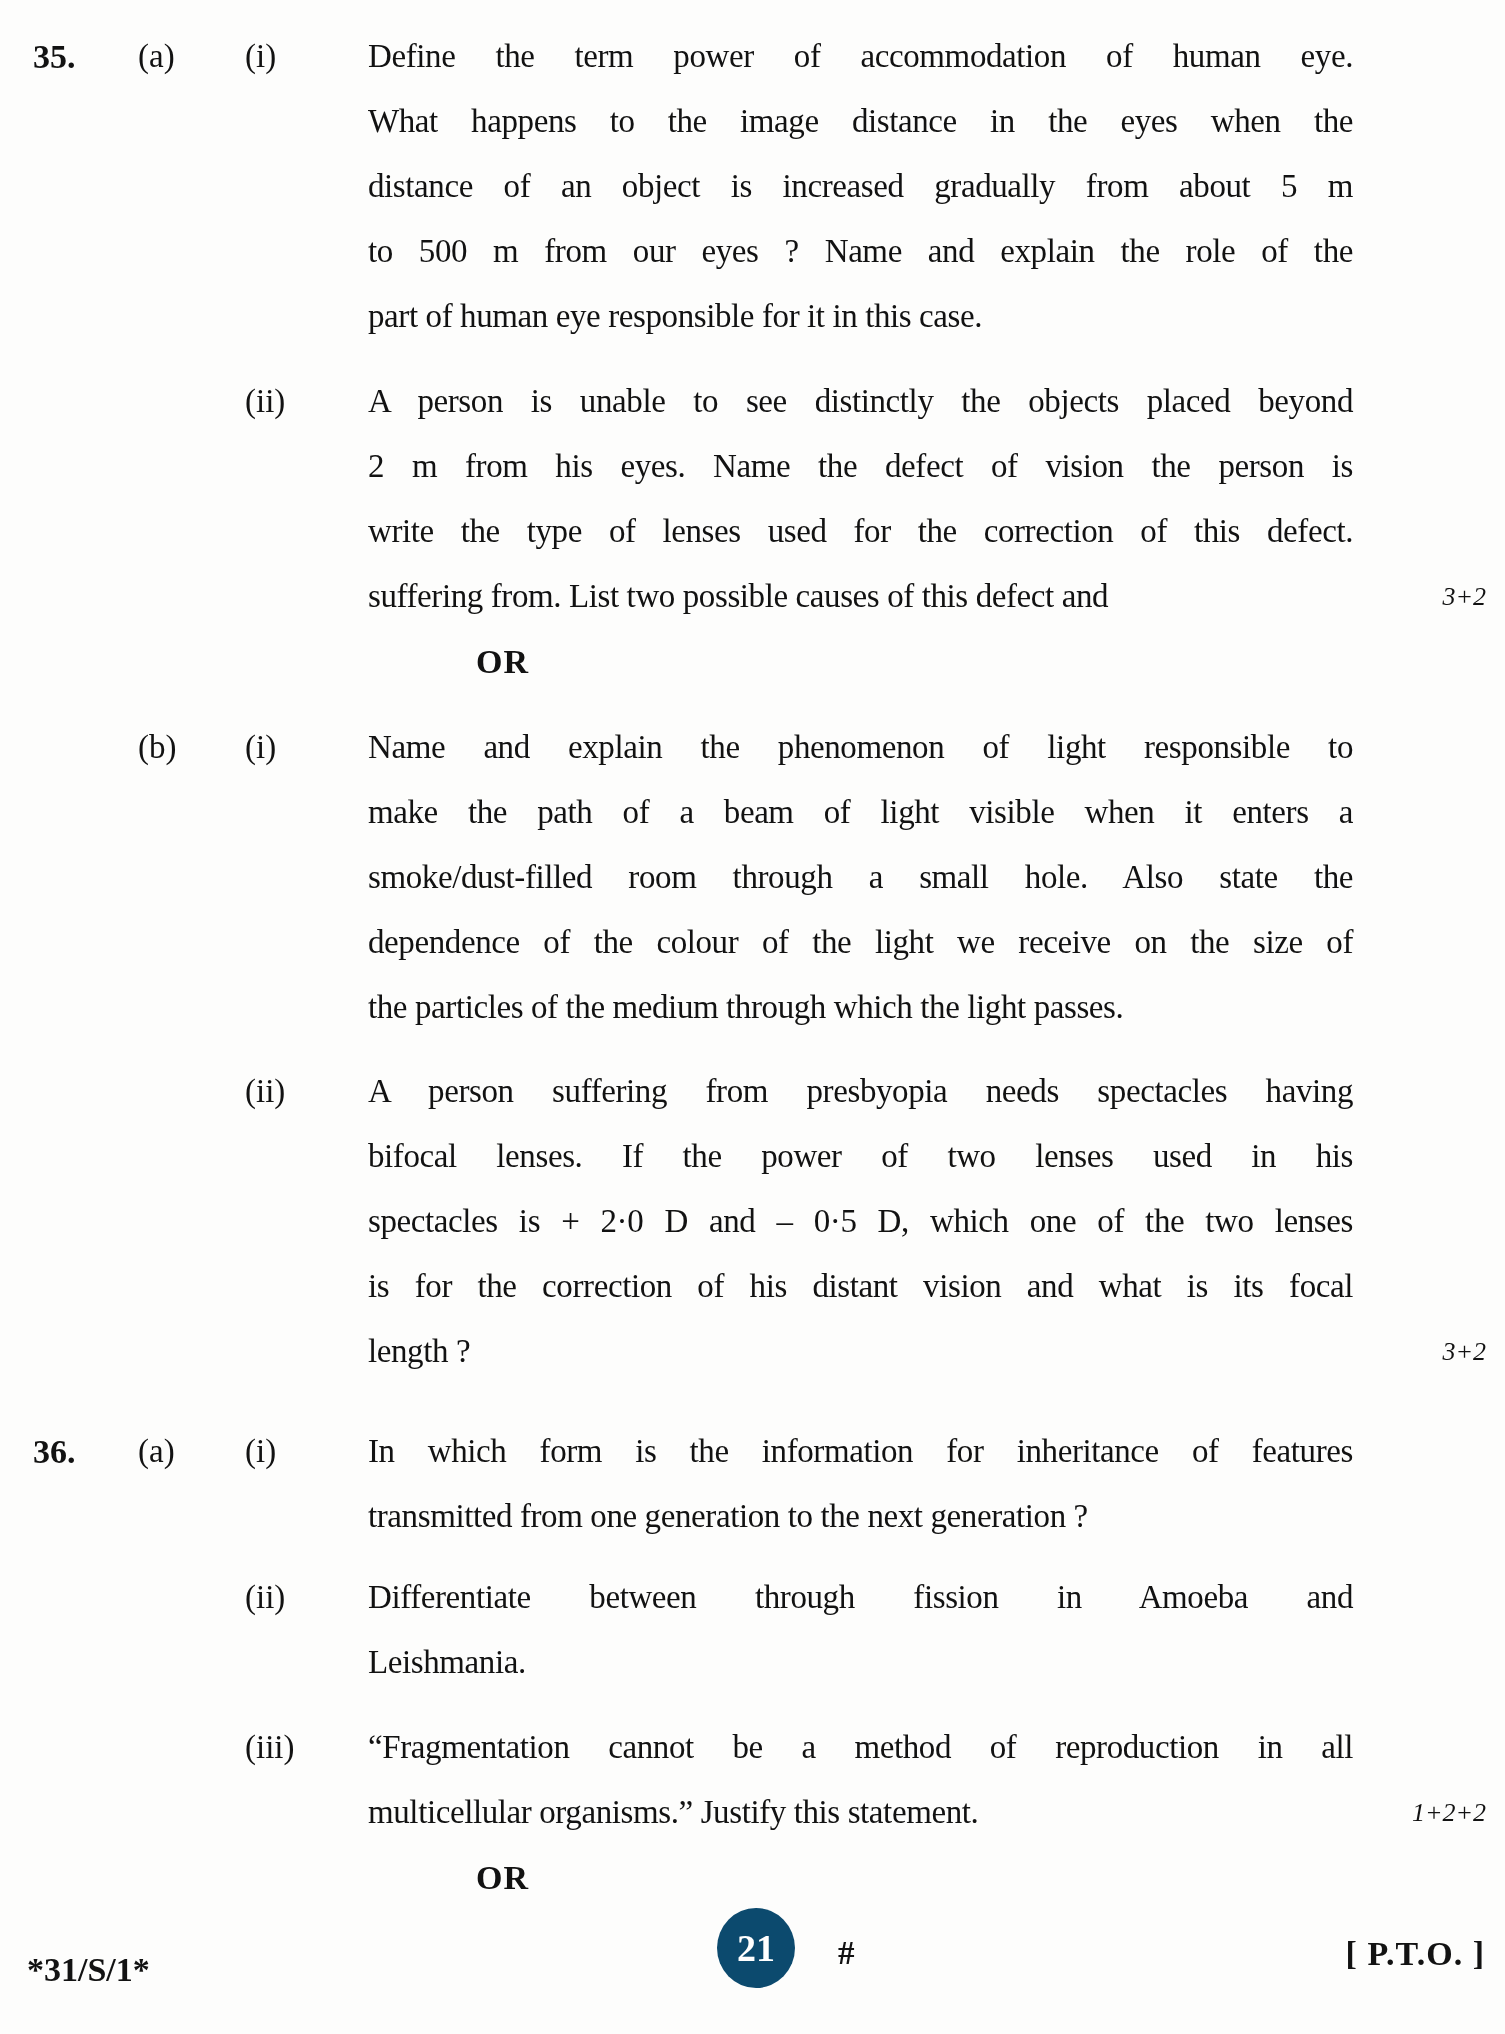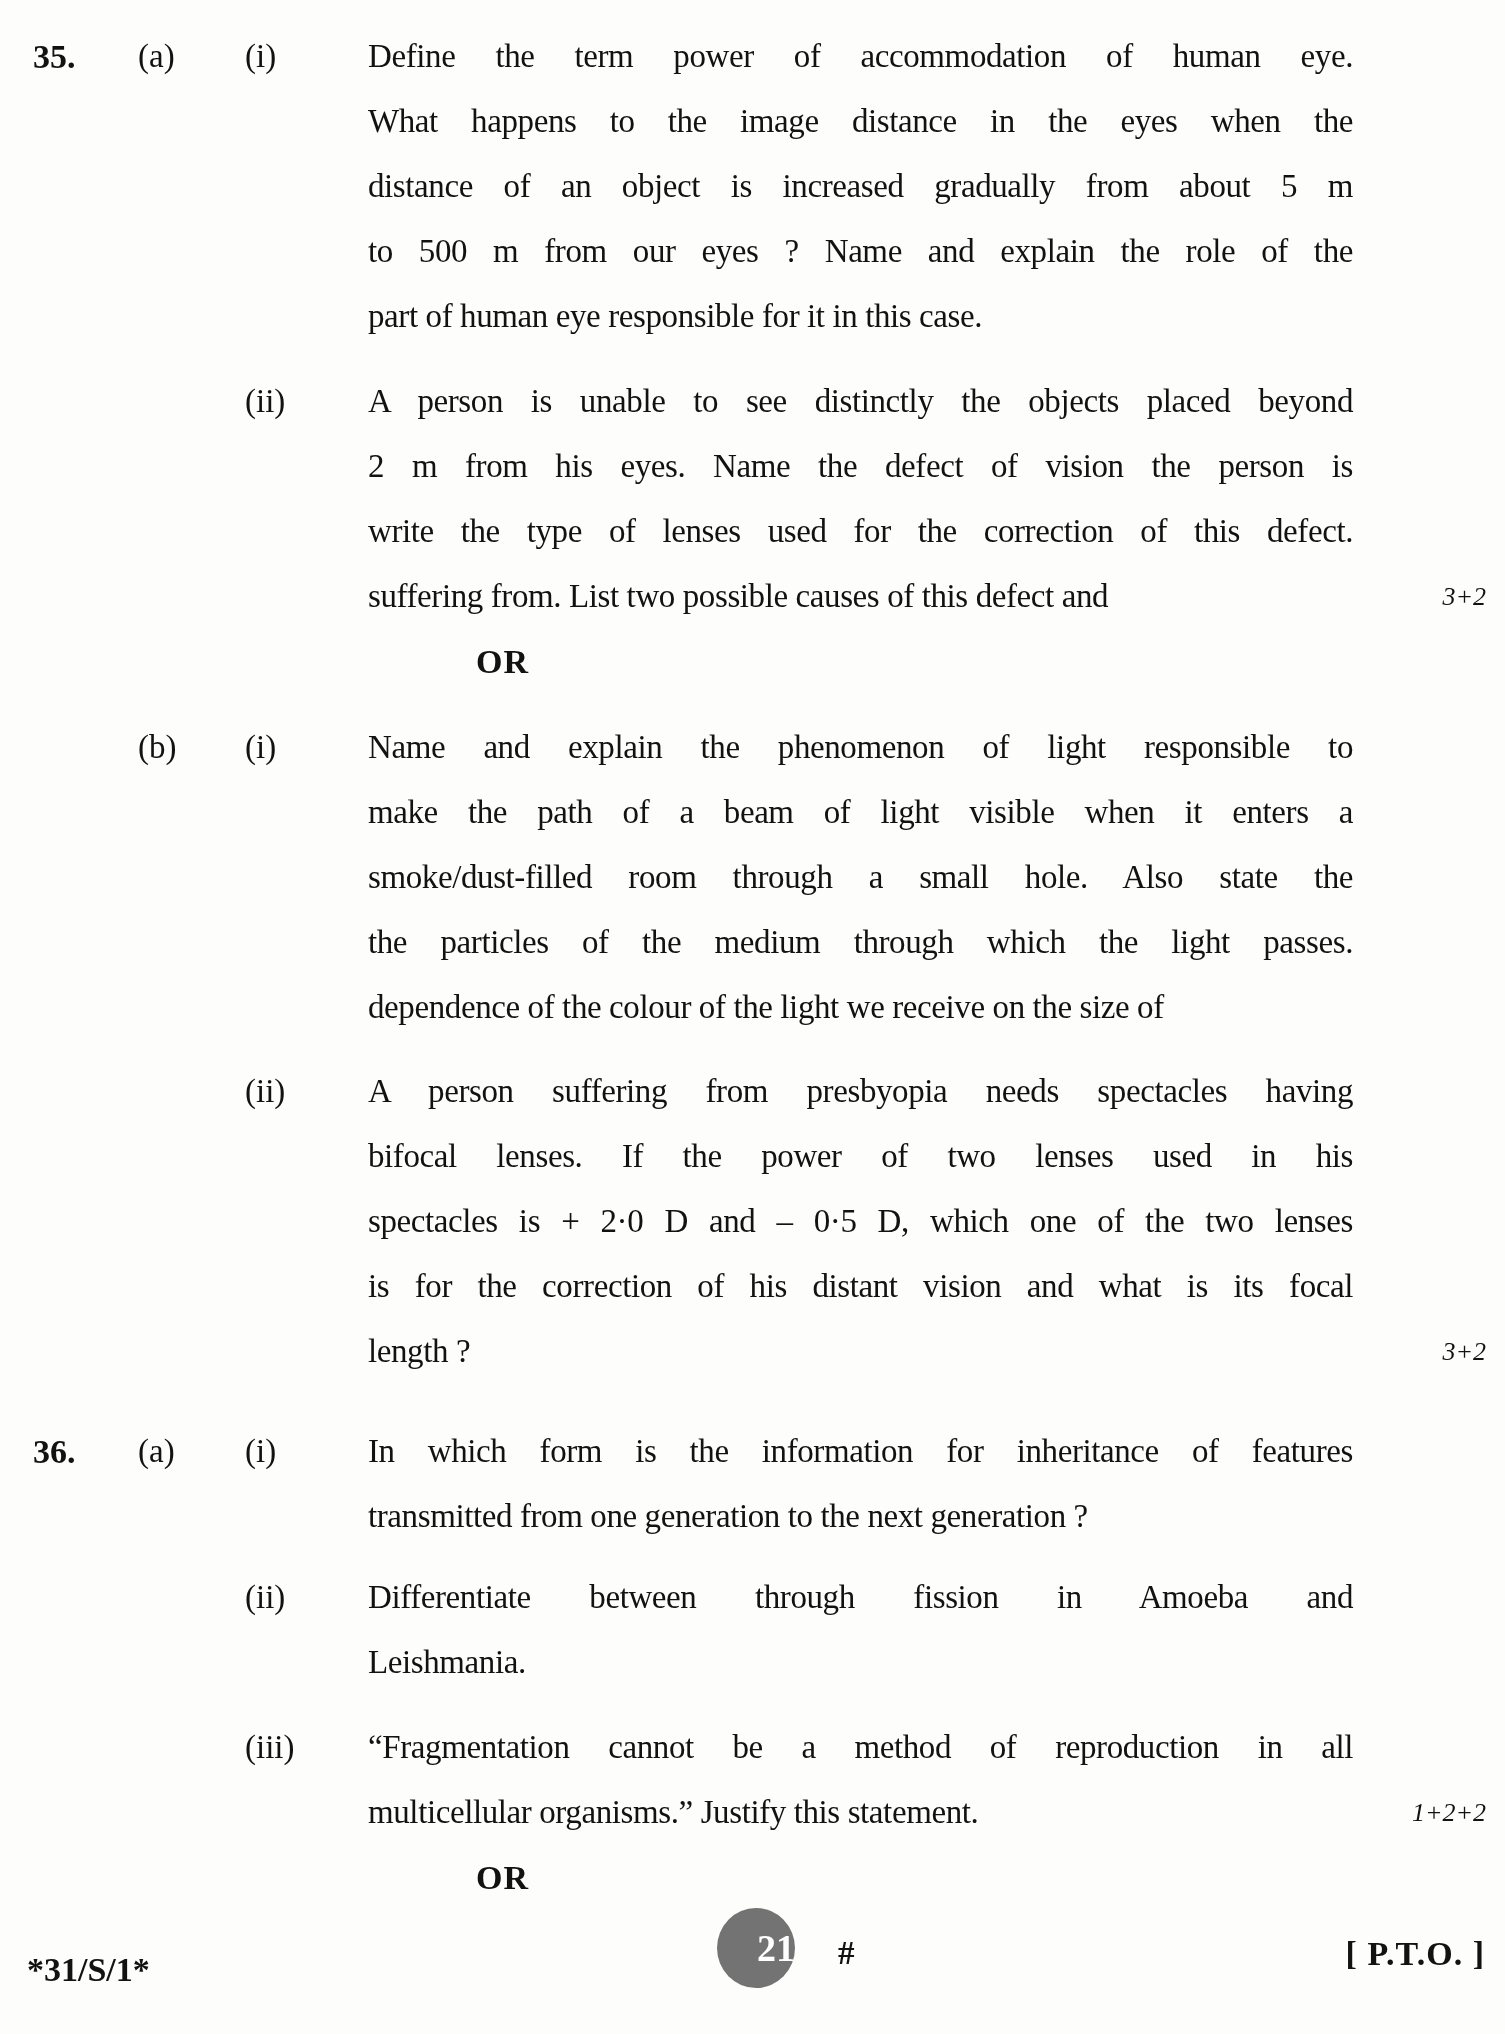--- a/index.html
+++ b/index.html
@@ -61,23 +61,23 @@
     font-size: 34px;
     line-height: 65px;
   }
   .footer .code {
     position: absolute; left: 27px; top: 16px;
     font-weight: bold;
   }
   .footer .badge {
     position: absolute; left: 717px; top: -13px;
     width: 78px; height: 80px;
-    background: #737373;
+    background: #0c4a6e;
     border-radius: 50%;
-    display: flex; align-items: center; justify-content: flex-end;
+    display: flex; align-items: center; justify-content: center;
   }
   .footer .badge span {
     color: #ffffff; font-weight: bold; font-size: 38px; line-height: 1;
   }
   .footer .hash {
     position: absolute; left: 838px; top: 0;
     font-weight: bold; font-size: 33px;
   }
   .footer .pto {
     position: absolute; right: 20px; top: 0;
@@ -121,22 +121,22 @@
   </div>
 
   <div class="row mb19">
     <div class="cell qnum"></div>
     <div class="cell letter">(b)</div>
     <div class="cell roman">(i)</div>
     <div class="cell lines">
       <div>Name and explain the phenomenon of light responsible to</div>
       <div>make the path of a beam of light visible when it enters a</div>
       <div>smoke/dust-filled room through a small hole. Also state the</div>
+      <div>dependence of the colour of the light we receive on the size of</div>
       <div>the particles of the medium through which the light passes.</div>
-      <div>dependence of the colour of the light we receive on the size of</div>
     </div>
     <div class="cell marks"></div>
   </div>
 
   <div class="row mb35">
     <div class="cell qnum"></div>
     <div class="cell letter"></div>
     <div class="cell roman">(ii)</div>
     <div class="cell lines">
       <div>A person suffering from presbyopia needs spectacles having</div>

